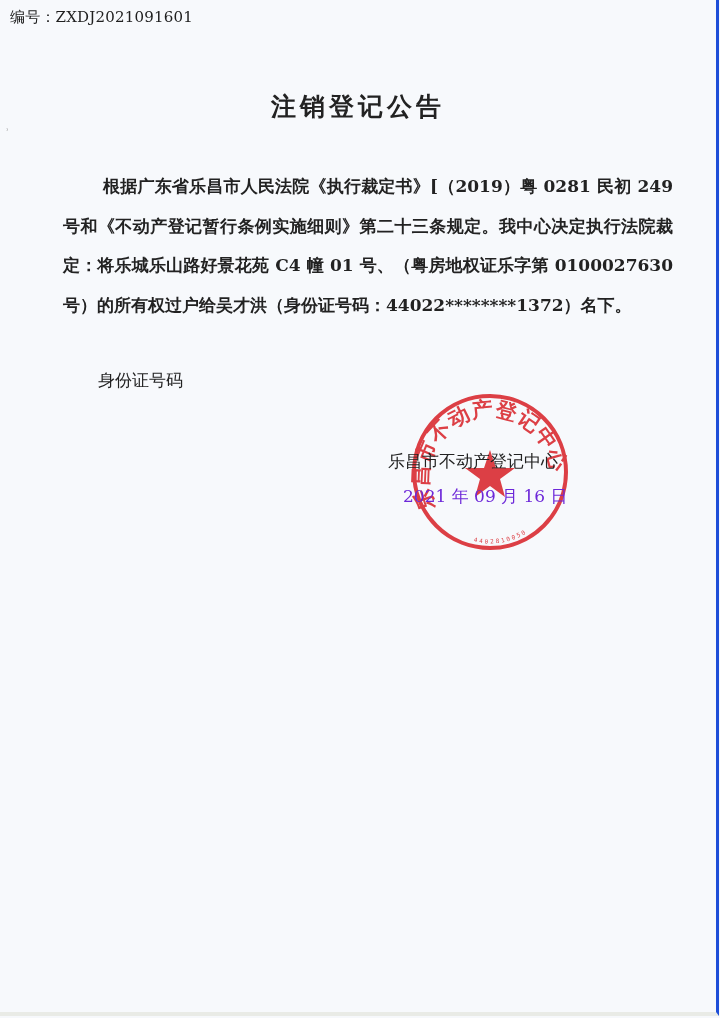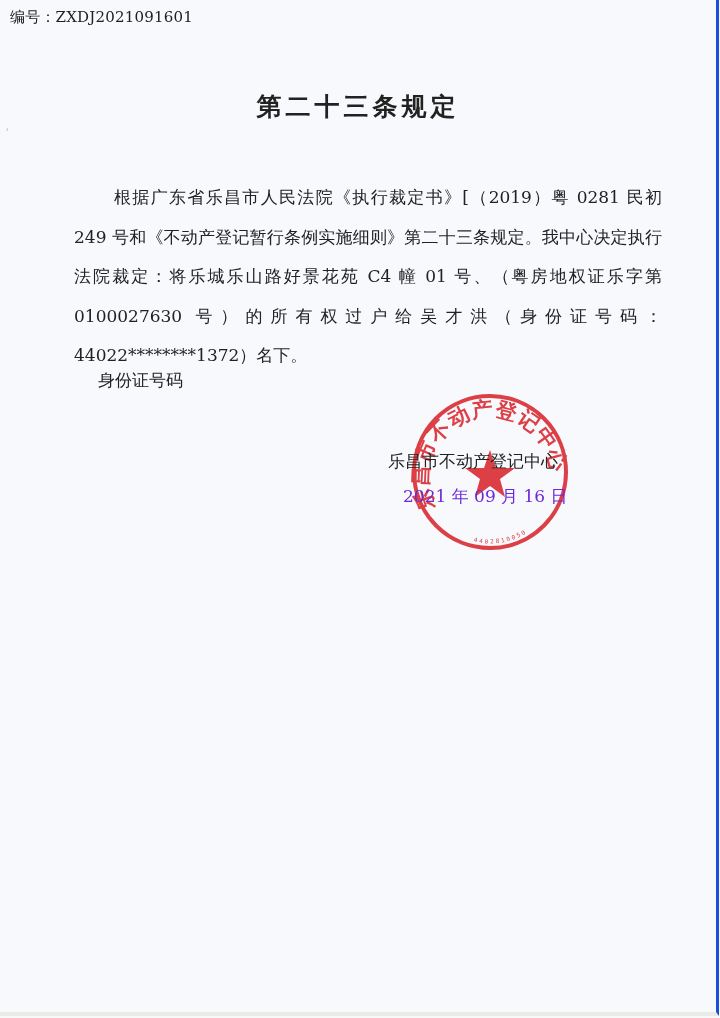--- a/index.html
+++ b/index.html
@@ -24,21 +24,21 @@
   .title {
     position: absolute; left: 0; width: 716px; top: 90px; text-align: center;
     font-family: "DejaVu Sans", sans-serif;
     font-weight: bold; font-size: 25px; letter-spacing: 4px; color: #222;
   }
   .body-text {
     position: absolute; left: 58px; top: 162px; width: 620px;
     font-size: 17px; line-height: 39.5px; color: #222;
     text-align: justify;
   }
-  .body-text p { margin: 16px; text-indent: 40px; }
+  .body-text p { margin: 5px; text-indent: 40px; font-weight: bold; }
   .closing {
     position: absolute; left: 98px; top: 369px; font-size: 17px;
     font-family: "DejaVu Sans", sans-serif; color: #222;
   }
   .issuer {
     position: absolute; left: 388px; top: 450px; font-size: 17px; color: #222;
     z-index: 3;
   }
   .date {
     position: absolute; left: 403px; top: 485px; font-size: 17px; color: #6d28d9;
@@ -54,21 +54,21 @@
 </style>
 </head>
 <body>
 
 <div class="page">
 
   <div class="doc-number">编号：ZXDJ2021091601</div>
 
   <div class="mark">ʾ</div>
 
-  <div class="title">第二十三条规定</div>
+  <div class="title">注销登记公告</div>
 
   <div class="body-text">
     <p>根据广东省乐昌市人民法院《执行裁定书》[（2019）粤 0281 民初 249 号和《不动产登记暂行条例实施细则》第二十三条规定。我中心决定执行法院裁定：将乐城乐山路好景花苑 C4 幢 01 号、（粤房地权证乐字第 0100027630 号）的所有权过户给吴才洪（身份证号码：44022********1372）名下。</p>
   </div>
 
   <div class="closing">身份证号码</div>
 
   <svg class="seal" viewBox="0 0 164 164">
     <defs>
       <path id="sealArc" d="M 30 122 A 62 62 0 1 1 134 122" fill="none"></path>

